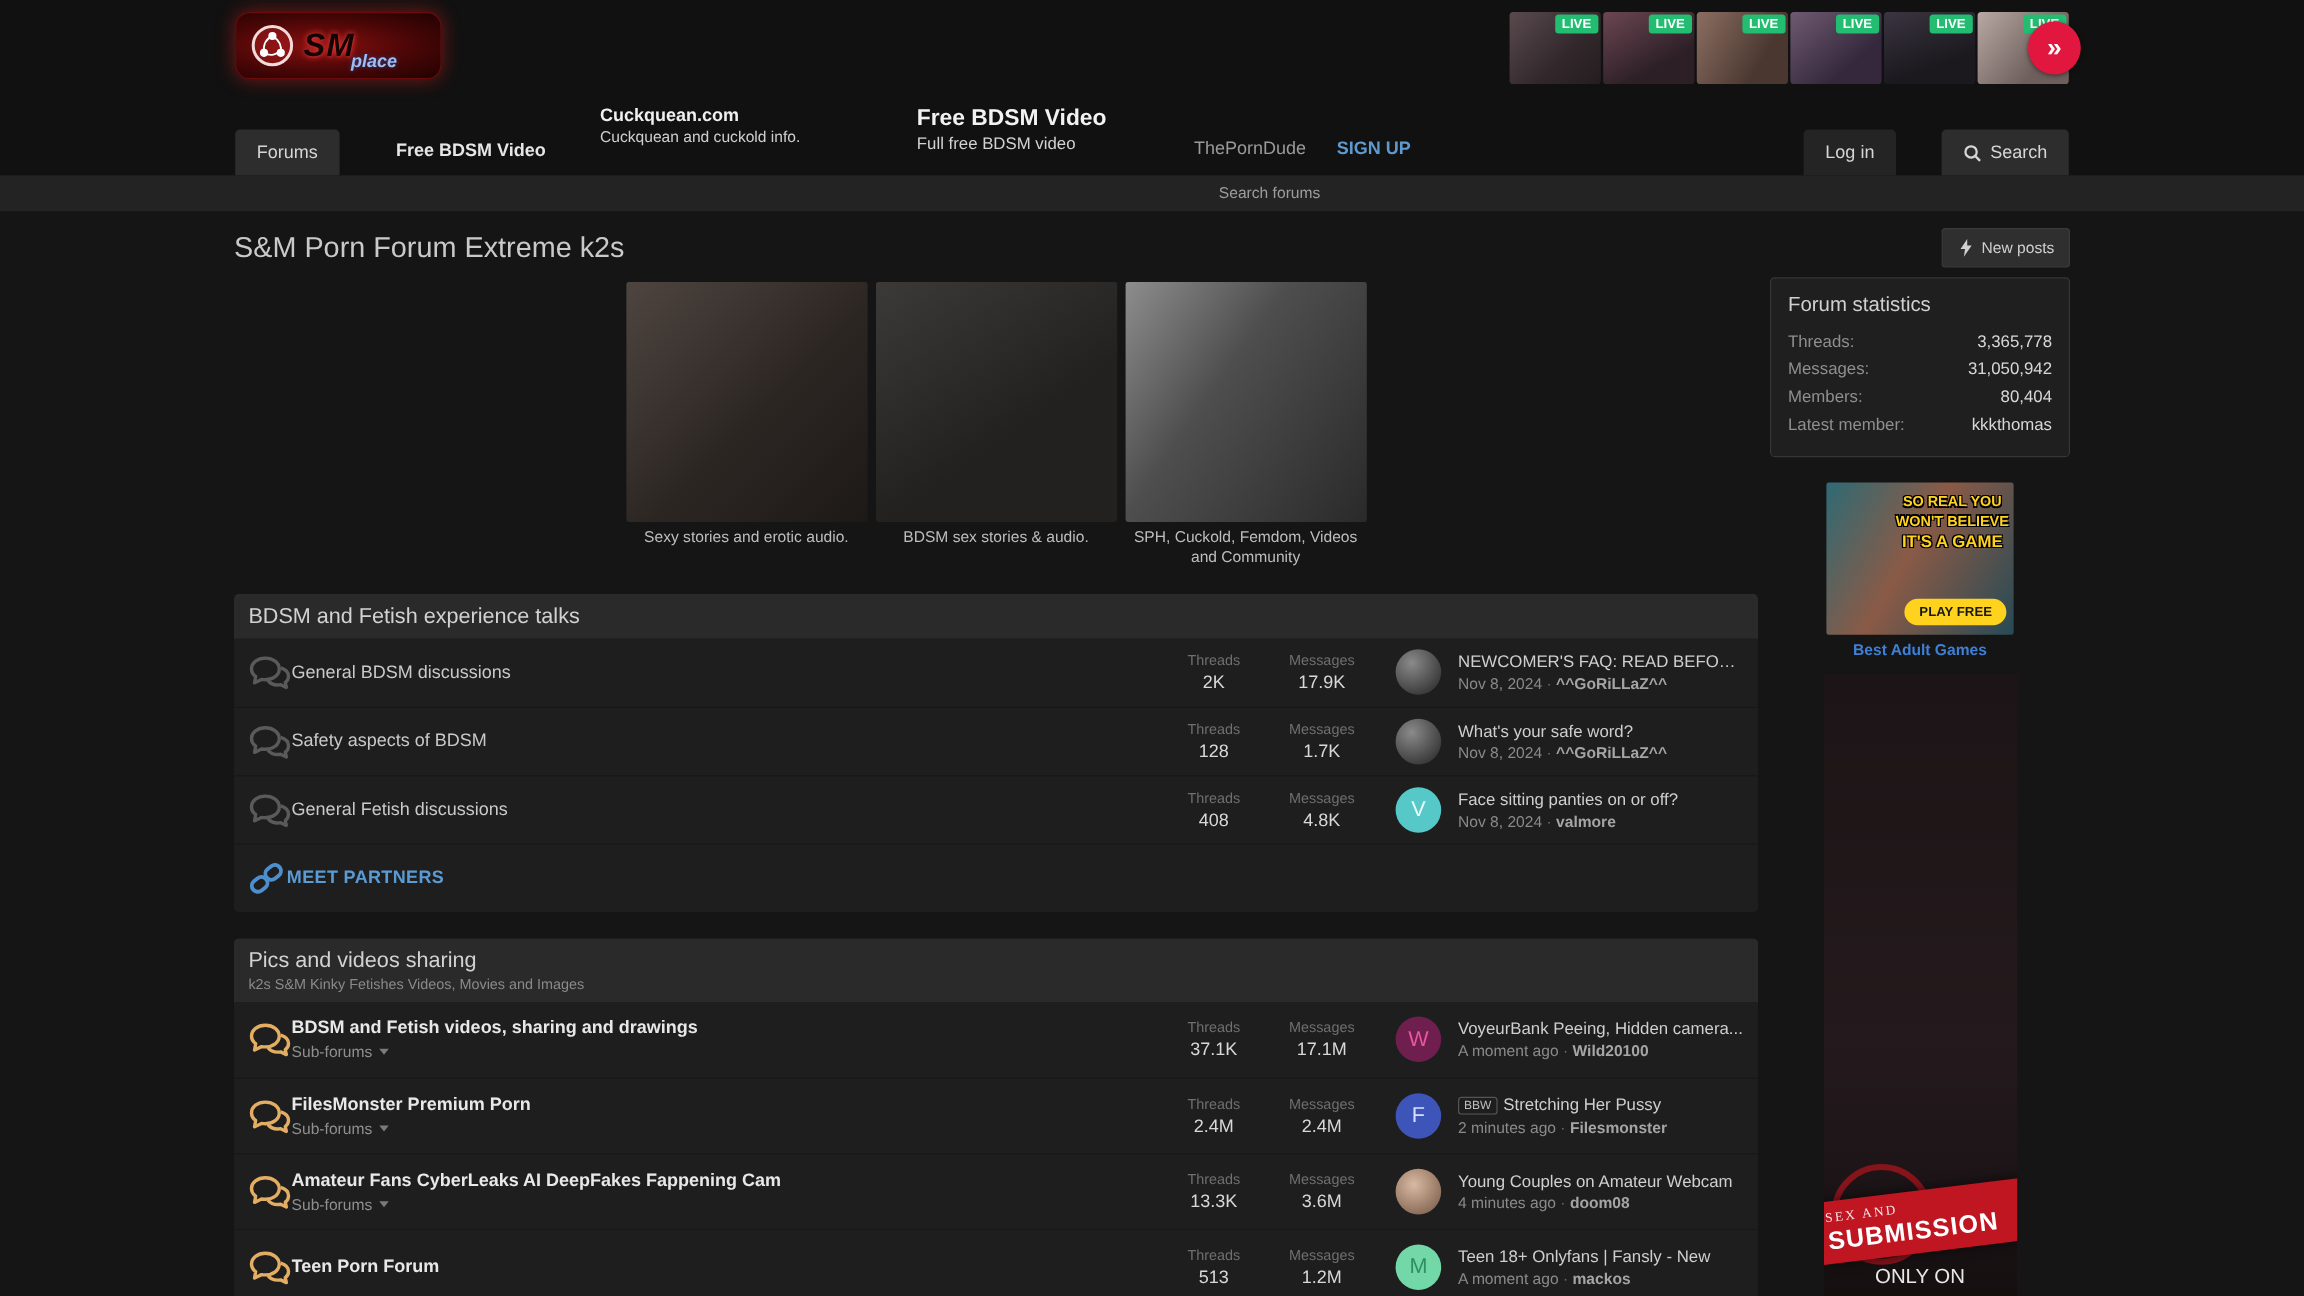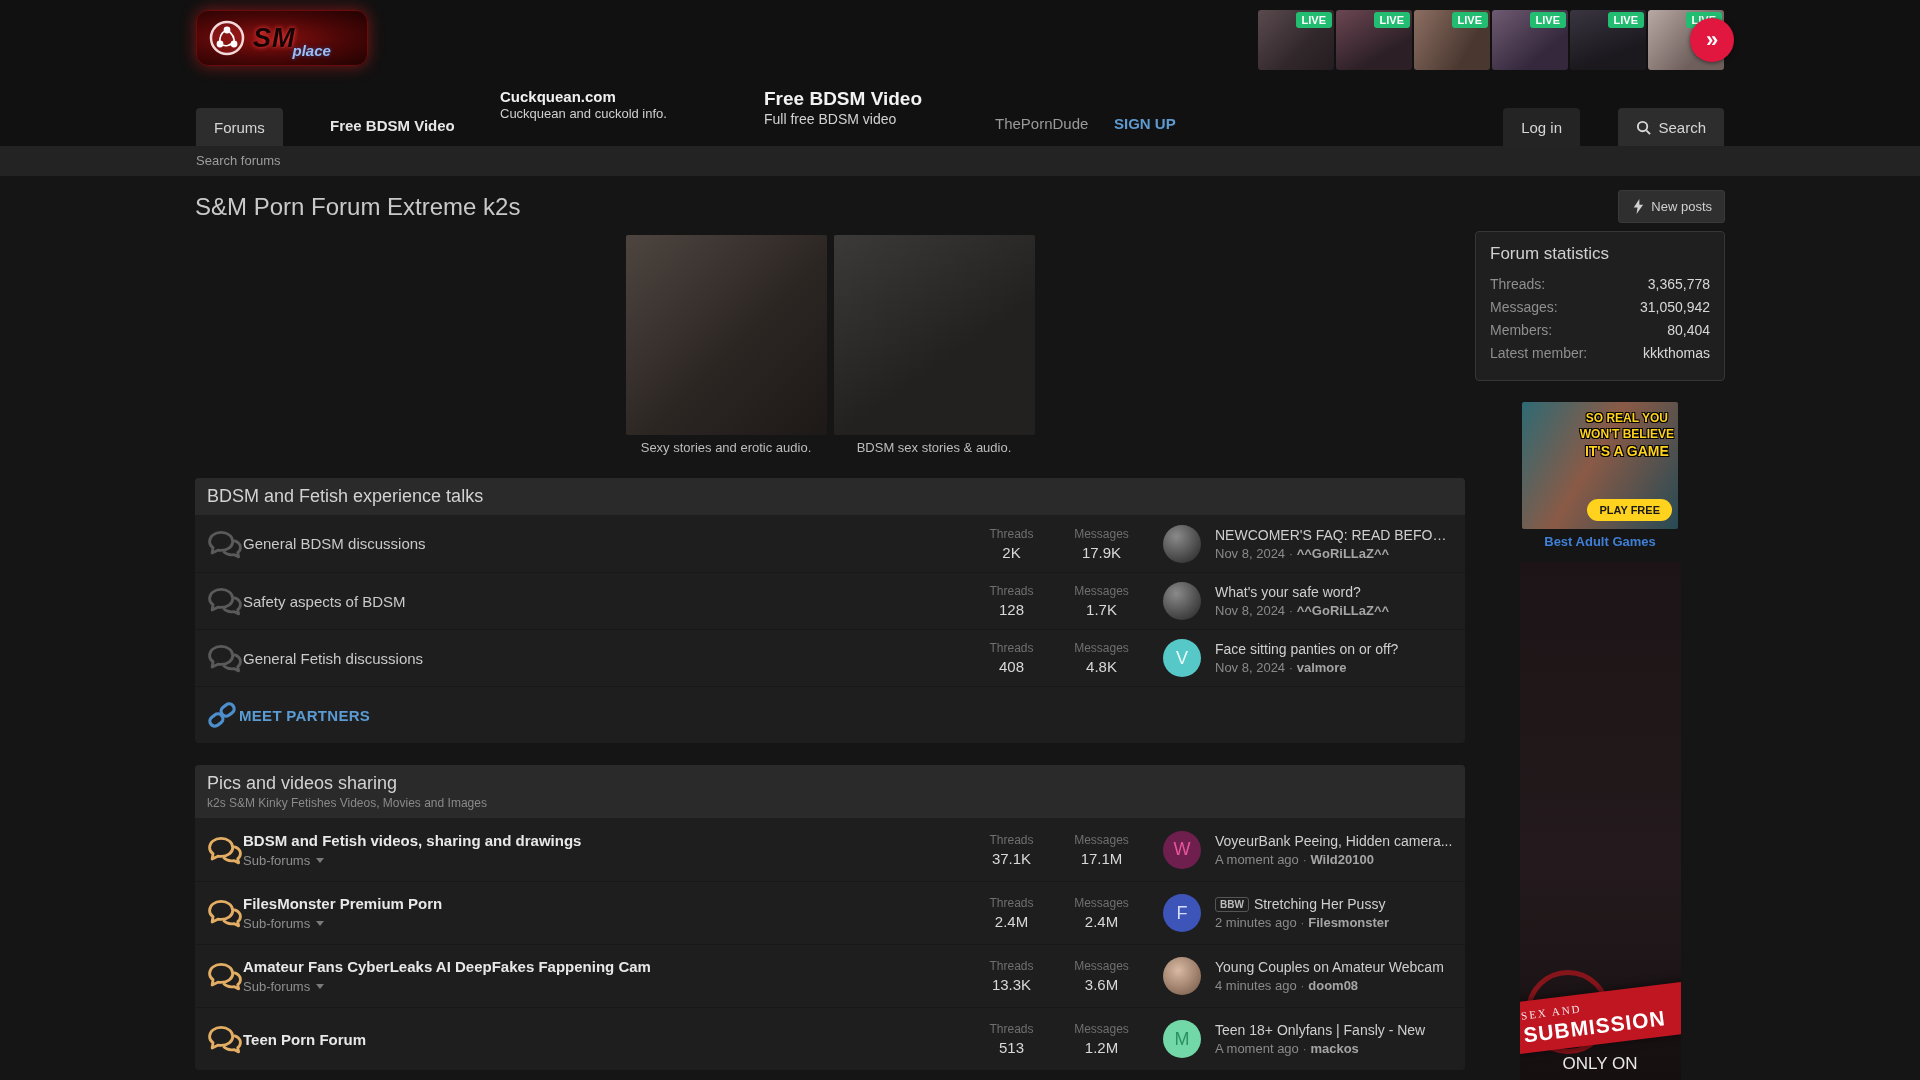--- a/index.html
+++ b/index.html
@@ -46,21 +46,21 @@
   .adblock { position:absolute; cursor:pointer; }
   .ad-cuck { left:500px; top:88px; }
   .ad-cuck .t { font-size:15px; font-weight:bold; color:#f0f0f0; }
   .ad-cuck .s { font-size:13px; color:#cfcfcf; margin-top:1px; }
   .ad-free { left:764px; top:88px; }
   .ad-free .t { font-size:19px; font-weight:bold; color:#f2f2f2; }
   .ad-free .s { font-size:14px; color:#d2d2d2; margin-top:1px; }
   .lnk-dude { left:995px; bottom:14px; font-weight:normal; color:#9a9a9a; }
   .lnk-signup { left:1114px; bottom:14px; color:#5e9ad0; }
 
-  .bc-strip { height:30px; background:#232323; }
+  .bc-strip { height:30px; background:#232323;text-align:center; }
   .bc-strip span { display:inline-block; padding-left:196px; line-height:30px;
                    font-size:13px; color:#9d9d9d; cursor:pointer; }
 
   .wrap { width:1530px; margin:0 auto; }
   .title-row { display:flex; justify-content:space-between; align-items:center; margin-top:14px; }
   .page-title { font-size:24px; color:#c9c9c9; font-weight:normal; }
   .btn-newposts { display:flex; align-items:center; gap:7px; background:#2f2f2f; color:#d0d0d0;
                   font-size:13px; padding:7px 12px; border-radius:3px; cursor:pointer; border:1px solid #3a3a3a; }
 
   .cols { display:flex; gap:10px; margin-top:8px; align-items:flex-start; }
@@ -102,21 +102,21 @@
   .av-teal   { background:#56c8c8; color:#eafafa; }
   .av-magenta{ background:#6e1f4e; color:#e8569e; }
   .av-blue   { background:#3d55b8; color:#d7defa; }
   .av-mint   { background:#72d8a8; color:#2e8f63; }
   .latest { width:238px; flex:0 0 238px; min-width:0; }
   .latest .lt { font-size:14px; color:#cfcfcf; white-space:nowrap; overflow:hidden; text-overflow:ellipsis; }
   .latest .lm { font-size:13px; color:#8a8a8a; margin-top:3px; white-space:nowrap; overflow:hidden; }
   .latest .lm .usr { color:#a5a5a5; font-weight:bold; cursor:pointer; }
   .latest .lm .tm::after { content:" \00B7"; color:#6f6f6f; }
   .bbw-chip { display:inline-block; font-size:10px; color:#bdbdbd; border:1px solid #555;
-              border-radius:3px; padding:1px 4px; margin-right:5px; vertical-align:1px;font-weight:bold; }
+              border-radius:3px; padding:1px 4px; margin-right:5px; vertical-align:1px; }
   .meet-row { display:flex; align-items:center; gap:2px; min-height:57px; padding:0 12px; cursor:pointer; }
   .meet-row .chain { width:30px; height:30px; color:#4d8fcc; }
   .meet-row .mt { font-size:15px; font-weight:bold; color:#5b9bd3; letter-spacing:.3px; }
 
   
   .stats-box { background:#1f1f1f; border:1px solid #363636; border-radius:4px; padding:12px 14px; }
   .stats-box h3 { font-size:17px; font-weight:normal; color:#d0d0d0; margin-bottom:12px; }
   .s-row { display:flex; justify-content:space-between; margin:7px 0; font-size:14px; }
   .s-row .sl { color:#8f8f8f; }
   .s-row .sv { color:#d8d8d8; }
@@ -246,20 +246,24 @@
 
       <div class="banner-row">
         <div class="banner">
           <div class="img"></div>
           <div class="cap">Sexy stories and erotic audio.</div>
         </div>
         <div class="banner">
           <div class="img"></div>
           <div class="cap">BDSM sex stories &amp; audio.</div>
         </div>
+        <div class="banner">
+          <div class="img"></div>
+          <div class="cap">SPH, Cuckold, Femdom, Videos and Community</div>
+        </div>
       </div>
 
       <div class="panel sec1">
         <div class="p-head">
           <div class="pt">BDSM and Fetish experience talks</div>
         </div>
 
         <div class="row">
           <div class="row-left">
             <svg class="bub" viewBox="0 0 28 24">

